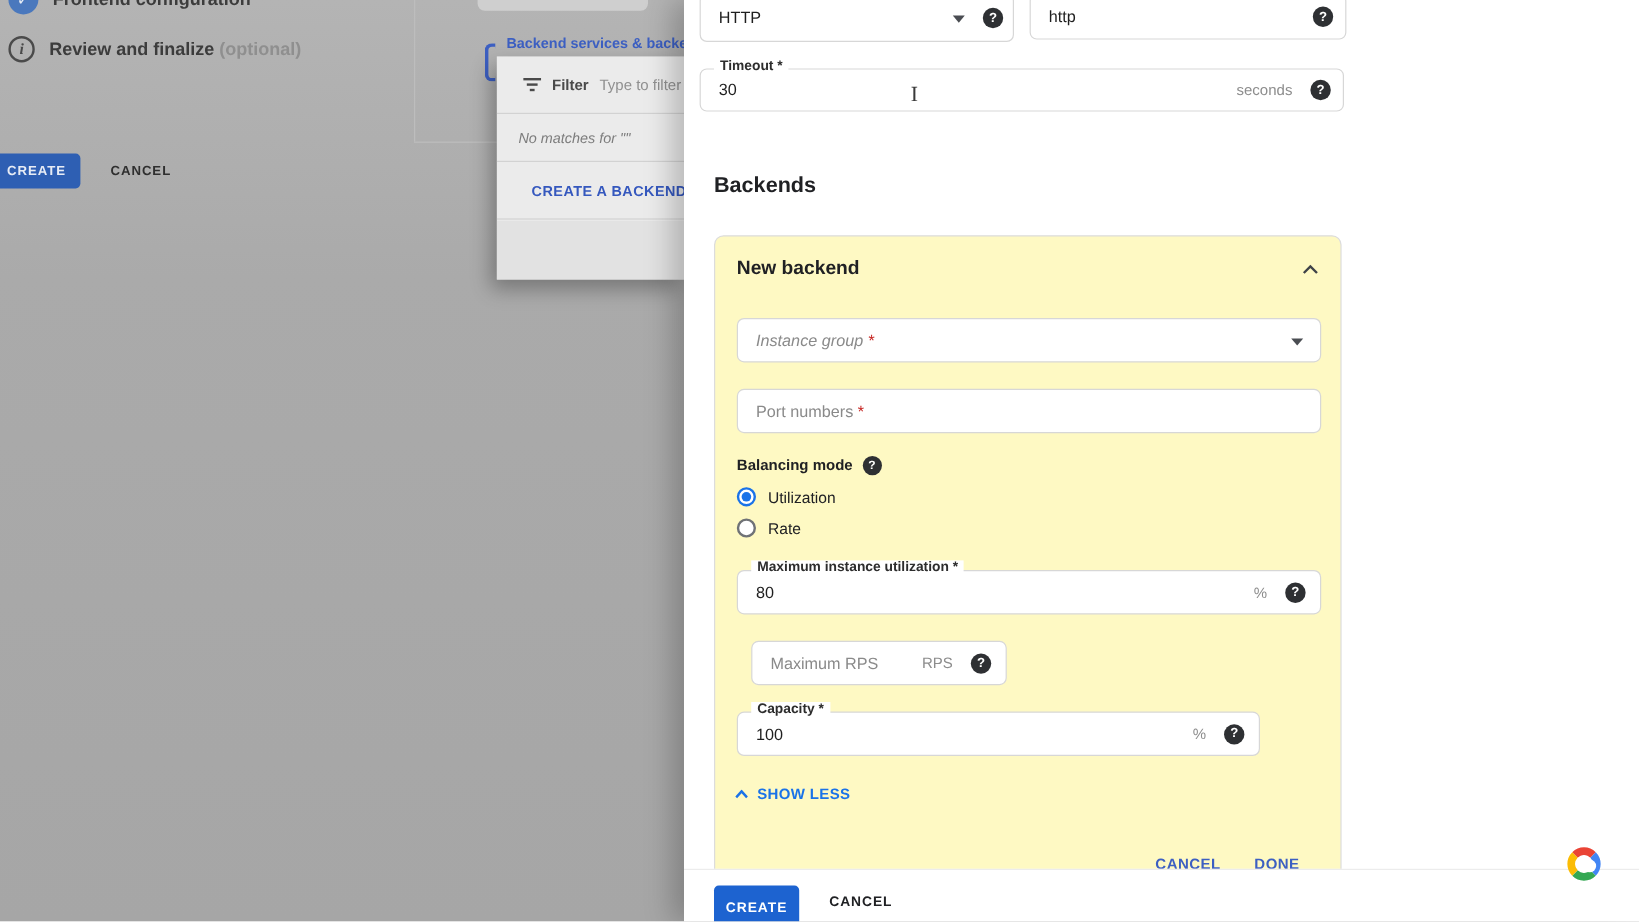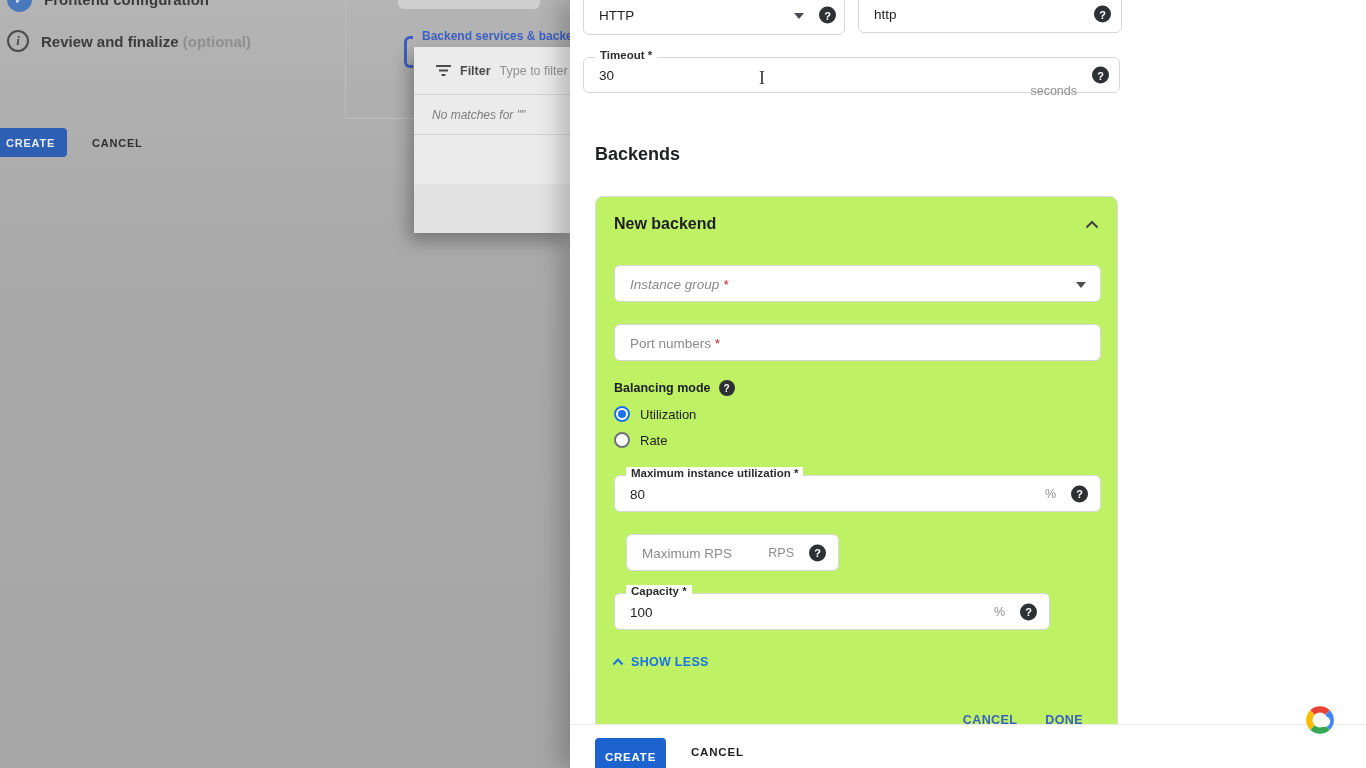--- a/index.html
+++ b/index.html
@@ -68,21 +68,21 @@
 
   .f-protocol { left:13px; top:-5px; width:262px; height:40px; }
   .f-namedport { left:288px; top:-5px; width:264px; height:38px; }
   .f-timeout { left:13px; top:57px; width:537px; height:36px; }
   .ibeam { position:absolute; left:189px; top:68px; font:18px "Liberation Serif","DejaVu Serif",serif;
            color:#3a3a3a; }
 
   .backends-h { position:absolute; left:25px; top:144px; font-size:18px; font-weight:bold; color:#202124; }
 
   .card { position:absolute; left:25px; top:196px; width:523px; height:544px;
-          border:1px solid #dcdcdc; border-radius:8px; background:#bef264; }
+          border:1px solid #dcdcdc; border-radius:8px; background:#fef9c3; }
   .card-title { position:absolute; left:18px; top:18px; font-size:16px; font-weight:bold; color:#202124; }
   .collapse-btn { position:absolute; right:18px; top:20px; background:none; cursor:pointer; }
   .c-instance { left:18px; top:68px; width:487px; height:37px;font-style:italic; }
   .c-ports { left:18px; top:127px; width:487px; height:37px; }
   .req { color:#c5221f; }
   .bal-label { position:absolute; left:18px; top:183px; display:flex; align-items:center; gap:8px;
                font-size:12.5px; font-weight:bold; color:#202124; }
   .bal-help { position:static; transform:none; width:16px; height:16px; font-size:10px; }
   .radio-row { position:absolute; left:18px; display:flex; align-items:center; gap:10px; cursor:pointer; }
   .radio { width:16px; height:16px; border-radius:50%; border:2px solid #6f7276; background:#fff; }
@@ -134,20 +134,21 @@
     <div class="dd-row dd-filter">
       <svg width="15" height="13" viewBox="0 0 15 13">
         <rect x="0" y="1" width="15" height="2" fill="#4a4a4a"></rect>
         <rect x="3" y="5.5" width="9" height="2" fill="#4a4a4a"></rect>
         <rect x="5.5" y="10" width="4" height="2" fill="#4a4a4a"></rect>
       </svg>
       <span class="f-label">Filter</span>
       <span class="f-ph">Type to filter</span>
     </div>
     <div class="dd-row dd-nomatch">No matches for ""</div>
+    <div class="dd-row dd-create">CREATE A BACKEND</div>
     <div class="dd-row dd-footer"></div>
   </div>
 
   <div class="main-panel">
 
     <div class="field f-protocol">
 
       <span class="fval">HTTP</span>
       <span class="caret" style="right:40px;"></span>
       <span class="help" style="right:8px;">?</span>
@@ -155,21 +156,21 @@
 
     <div class="field f-namedport">
 
       <span class="fval">http</span>
       <span class="help" style="right:10px;">?</span>
     </div>
 
     <div class="field f-timeout">
       <span class="notch">Timeout *</span>
       <span class="fval">30</span>
-      <span class="unit" style="right:42px;margin-top:16px;">seconds</span>
+      <span class="unit" style="right:42px;">seconds</span>
       <span class="help" style="right:10px;">?</span>
     </div>
     <span class="ibeam">I</span>
 
     <div class="backends-h">Backends</div>
 
     <div class="card">
       <div class="card-title">New backend</div>
       <button class="btn collapse-btn">
         <svg width="14" height="9" viewBox="0 0 14 9">

